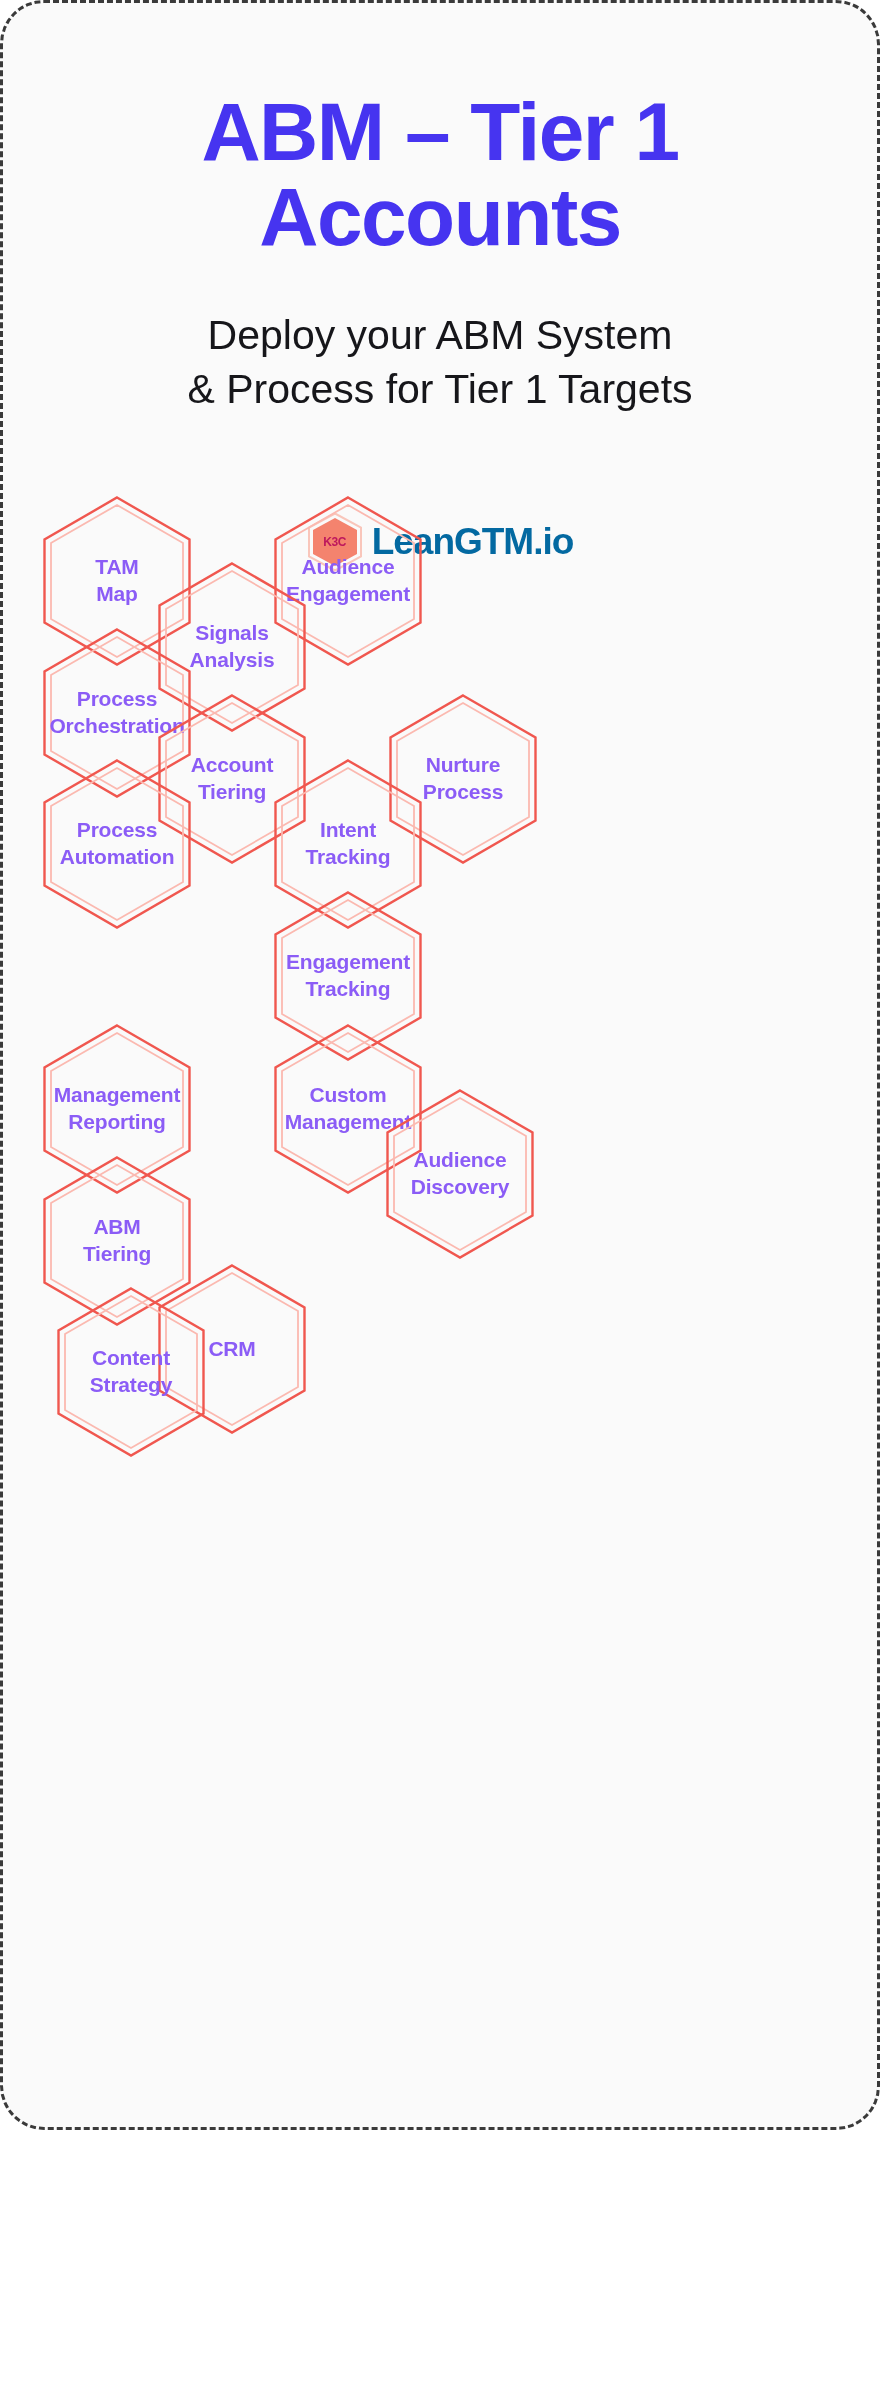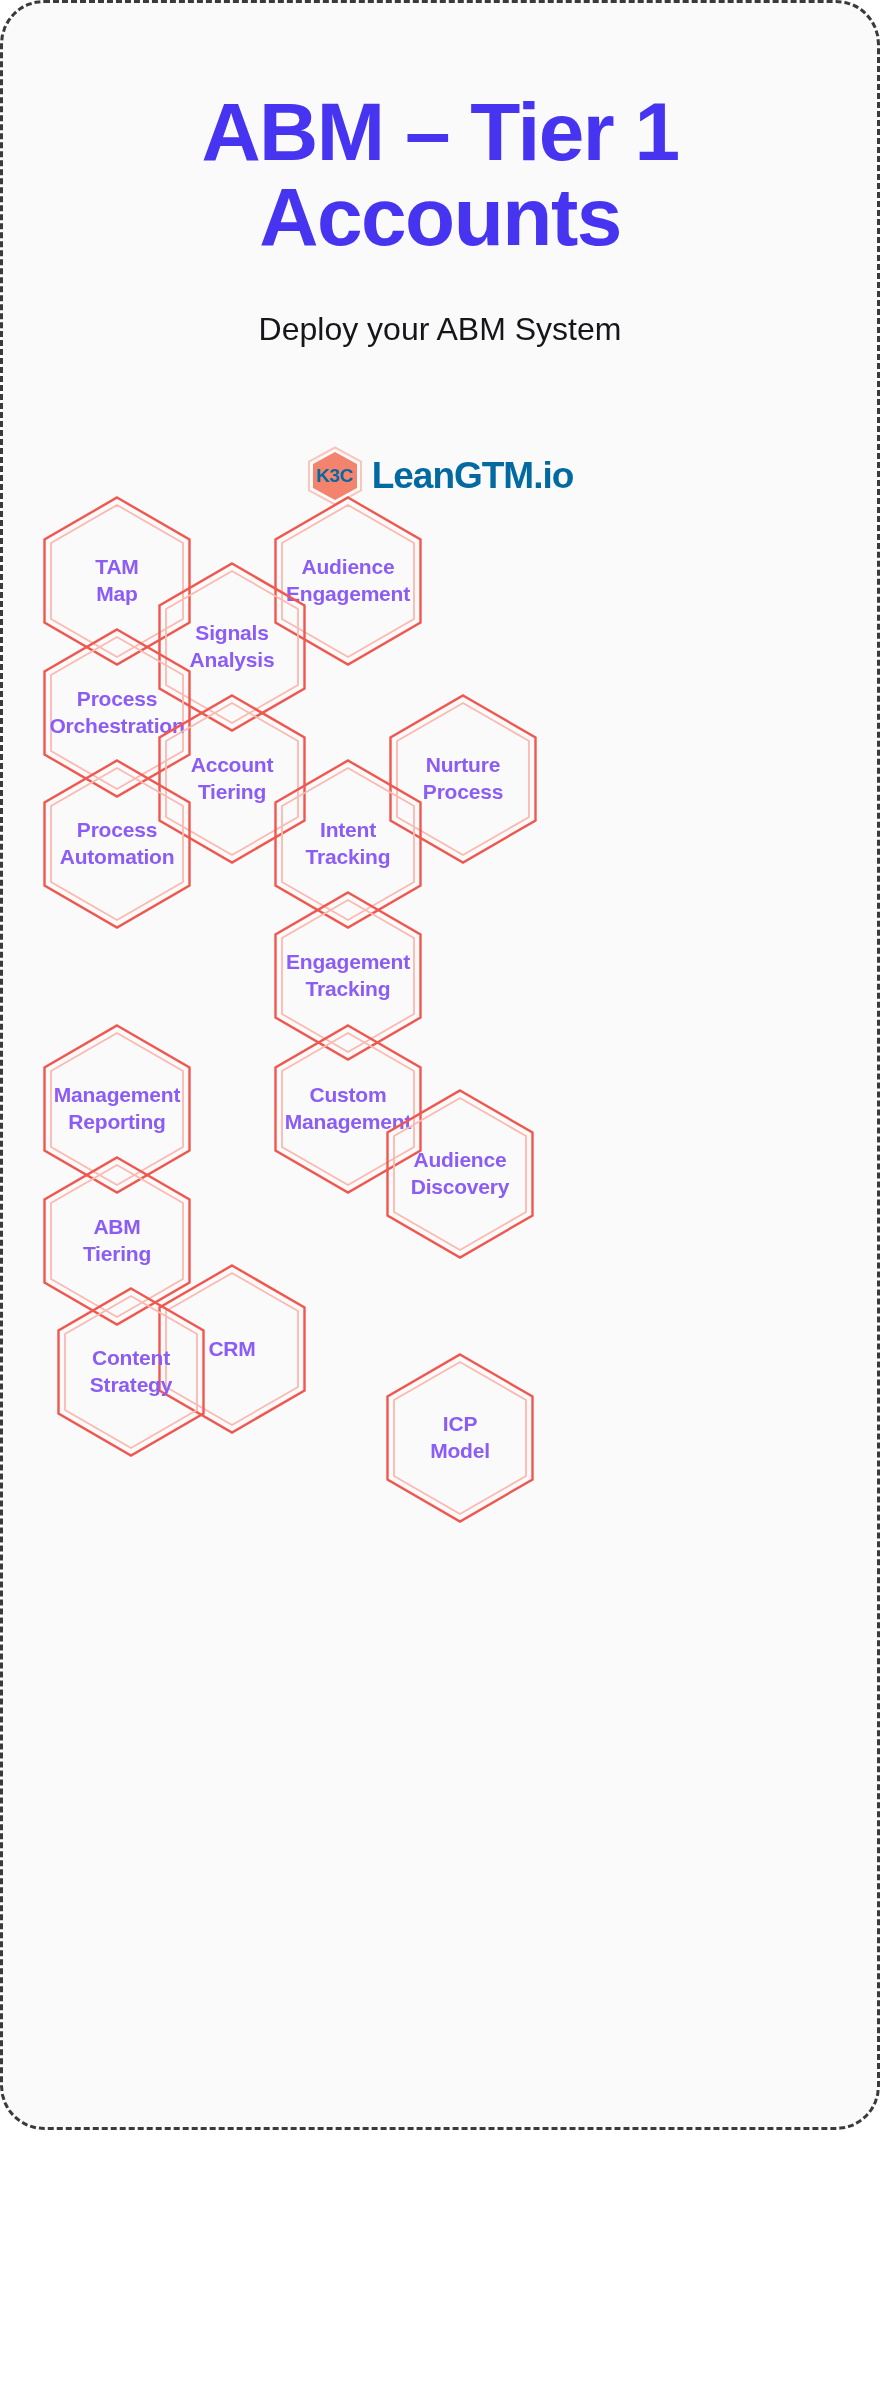--- a/index.html
+++ b/index.html
@@ -23,21 +23,21 @@
   .title {
     font-size:82px;
     font-weight:700;
     line-height:1.04;
     letter-spacing:-1.5px;
     color:#4634f0;
     padding:0 60px;
   }
   .subtitle {
     margin-top:48px;
-    font-size:32px;
+    font-size:41px;
     font-weight:400;
     line-height:1.32;
     color:#16161a;
   }
 
   
   .logo-row {
     margin-top:96px;
     display:flex;
     align-items:center;
@@ -45,24 +45,24 @@
     gap:9px;
   }
   .logo-mark {
     position:relative;
     width:56px; height:60px;
     display:flex; align-items:center; justify-content:center;
   }
   .logo-mark svg { position:absolute; inset:0; }
   .logo-mark .k3c {
     position:relative;
-    font-size:19px;
+    font-size:12px;
     font-weight:700;
     letter-spacing:-0.5px;
-    color:#0369a1;
+    color:#be185d;
     z-index:2;
     line-height:1;
   }
   .logo-text {
     font-size:37px;
     font-weight:700;
     letter-spacing:-1px;
     color:#0369a1;
   }
 
@@ -103,20 +103,21 @@
 
 <div id="page">
 
   <div class="header">
     <div class="title">
       <div>ABM – Tier 1</div>
       <div>Accounts</div>
     </div>
     <div class="subtitle">
       <div>Deploy your ABM System</div>
+      <div>&amp; Process for Tier 1 Targets</div>
     </div>
   </div>
 
   <div class="logo-row">
     <div class="logo-mark">
       <svg viewBox="0 0 56 60" aria-hidden="true">
         <polygon points="28,1.5 54,15.5 54,44.5 28,58.5 2,44.5 2,15.5" fill="none" stroke="#f9c6bb" stroke-width="2"></polygon>
         <polygon points="28,6 50,18 50,42 28,54 6,42 6,18" fill="#f4836e" stroke="none"></polygon>
       </svg>
       <span class="k3c">K3C</span>
@@ -237,23 +238,15 @@
         <div class="label">CRM</div>
       </div>
       <div class="hex" style="left: 128px; top: 1369px;">
         <svg viewBox="0 0 220 254">
           <polygon points="110,43.5 182.5,85.5 182.5,168.5 110,210.5 37.5,168.5 37.5,85.5" fill="none" stroke="#f0574f" stroke-width="2.4"></polygon>
           <polygon points="110,51 176,89 176,165 110,203 44,165 44,89" fill="none" stroke="#fbb9b0" stroke-width="1.8"></polygon>
         </svg>
         <div class="label">Content
 Strategy</div>
       </div>
-      <div class="hex" style="left: 457px; top: 1435px;">
-        <svg viewBox="0 0 220 254">
-          <polygon points="110,43.5 182.5,85.5 182.5,168.5 110,210.5 37.5,168.5 37.5,85.5" fill="none" stroke="#f0574f" stroke-width="2.4"></polygon>
-          <polygon points="110,51 176,89 176,165 110,203 44,165 44,89" fill="none" stroke="#fbb9b0" stroke-width="1.8"></polygon>
-        </svg>
-        <div class="label">ICP
-Model</div>
-      </div>
     </div>
 
 </div>
 
 </body></html>

